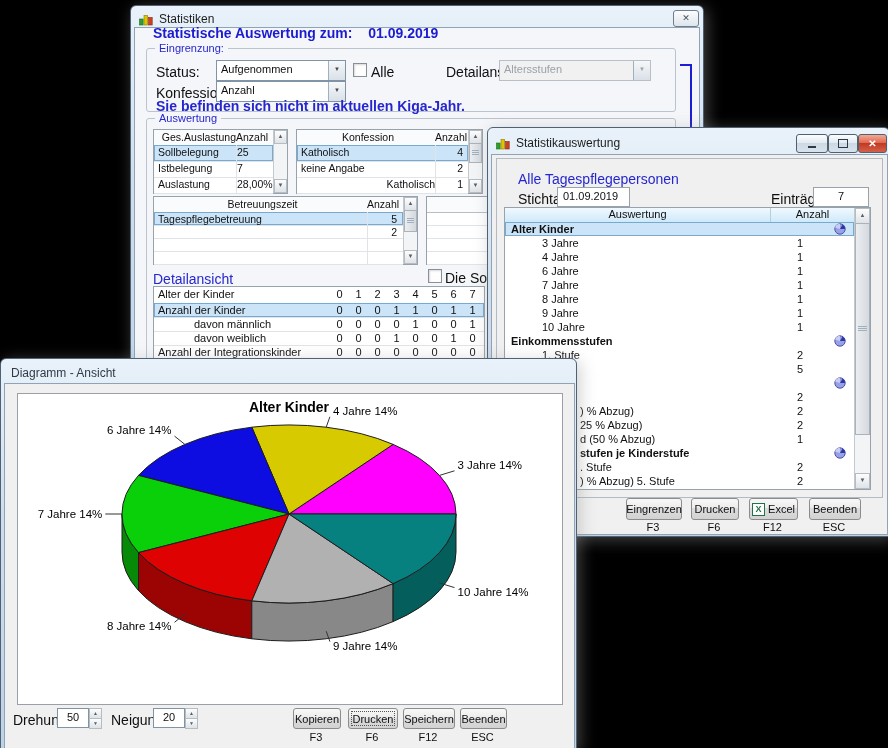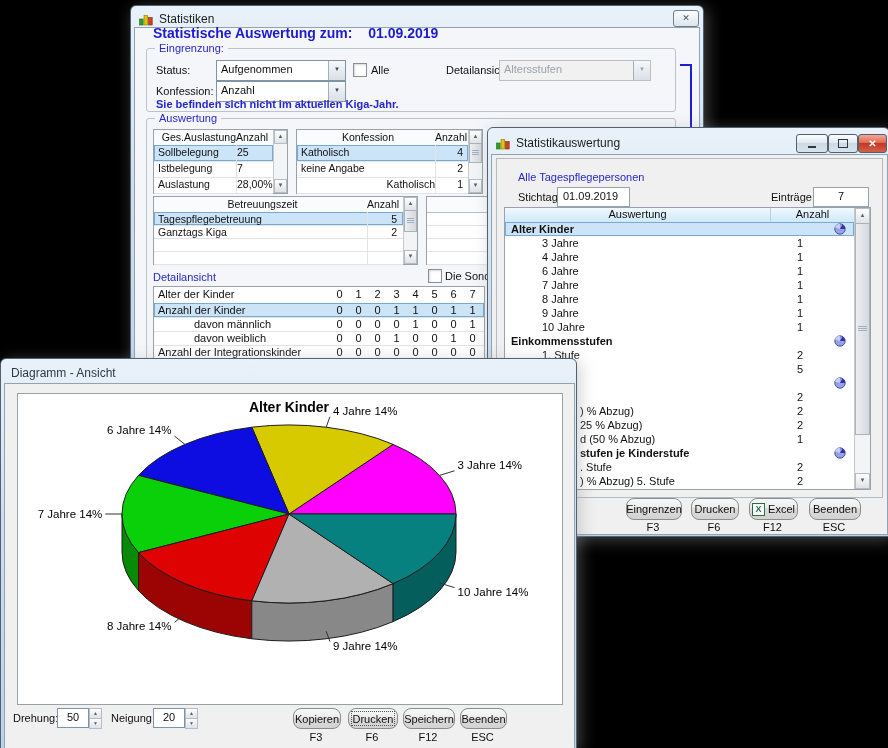--- a/index.html
+++ b/index.html
@@ -5,37 +5,37 @@
   html,body{margin:0;padding:0}
   body{width:888px;height:748px;background:#000;position:relative;overflow:hidden;
        font-family:"Liberation Sans",sans-serif;color:#101010}
   .a{position:absolute}
   .window{position:absolute;border:1px solid #4e6175;border-radius:6px 6px 0 0;overflow:hidden;
           background:linear-gradient(180deg,#e9f2fa,#cfdeee 40%,#bed2e6);
           box-shadow:3px 3px 16px rgba(150,150,150,.45)}
   .titlebar{position:absolute;left:0;top:0;right:0;height:22px;display:flex;align-items:center;gap:6px;
             padding:2px 8px 0 8px;font-size:12px;color:#1c1c1c}
   .winbody{position:absolute;background:#f0f0f0;border:1px solid #8fa3b5}
-  .lbl{position:absolute;font-size:11px;white-space:nowrap}
+  .lbl{position:absolute;font-size:14px;white-space:nowrap}
   .blue{color:#2626cf}
   .bold{font-weight:bold}
   .hd1{position:absolute;font-size:14px;font-weight:bold;color:#1b1bd0;white-space:nowrap}
   .grpbox{position:absolute;border:1px solid #b9c4cd;border-radius:3px}
   .leg{position:absolute;top:-7px;left:8px;padding:0 4px;font-size:11px;background:#f4f6f9}
   .combo{position:absolute;background:#fff;border:1px solid #7f94a7;font-size:11px}
   .combo .v{position:absolute;left:4px;top:2px;right:18px;white-space:nowrap;overflow:hidden}
   .combo .b{position:absolute;right:0;top:0;bottom:0;width:16px;text-align:center;
             background:linear-gradient(#f6f8fa,#d9e0e7);border-left:1px solid #9fb0c0;
             color:#3e4a55;font-size:6px;line-height:17px}
   .combo.dis{background:#f1f1f1;border-color:#b9bfc6}
   .combo.dis .v{color:#9aa2aa}
   .cb{position:absolute;width:12px;height:12px;background:#fefefe;border:1px solid #898f94;
       box-shadow:inset 1px 1px 2px rgba(0,0,0,.15)}
   .btn{position:absolute;background:linear-gradient(#f8f8f8,#ececec 45%,#dddddd 46%,#d2d2d2);
-       border:1px solid #8c8c8c;border-radius:8px;font-size:11px;color:#101010;
+       border:1px solid #8c8c8c;border-radius:3px;font-size:11px;color:#101010;
        display:flex;align-items:center;justify-content:center;gap:3px;white-space:nowrap}
   .btn.focus::after{content:"";position:absolute;left:2px;right:2px;top:2px;bottom:2px;border:1px dotted #555}
   .key{position:absolute;font-size:11px;color:#101010;text-align:center}
   .minitable{position:absolute;background:#fff;border:1px solid #98a2ac;font-size:10.5px}
   .mrow{position:absolute;left:0}
   .cell{position:absolute;top:0;bottom:0;white-space:nowrap;overflow:visible;padding-top:1px}
   .sel{background:#cbe4f8;box-shadow:inset 0 0 0 1px #7aa9d0}
   .scrollcol{position:absolute;top:0;bottom:0;right:0;width:13px;border-left:1px solid #c3c9cf;background:#f3f4f5}
   .sbtn{position:absolute;left:0;right:0;height:12px;background:linear-gradient(#fdfdfd,#dfe3e7);
         border:1px solid #b5bcc2;color:#586066;font-size:6px;line-height:11px;text-align:center}
@@ -157,21 +157,20 @@
     <div class="minitable" style="left: 22px; top: 190px; width: 263px; height: 67px;">
       <div class="mrow" style="top: 0px; height: 15px; width: 249px; background: rgb(250, 251, 252); border-bottom: 1px solid rgb(182, 190, 198);">
         <div class="cell" style="left: 4px; width: 209px; text-align: center;">Betreuungszeit</div>
         <div class="cell" style="left: 213px; width: 29px; text-align: right;">Anzahl</div>
       </div>
       <div class="mrow sel" style="top: 15px; height: 13px; width: 249px; border-bottom: 1px solid rgb(224, 228, 232);">
         <div class="cell" style="left: 4px; width: 209px; text-align: left;">Tagespflegebetreuung</div>
         <div class="cell" style="left: 213px; width: 29px; text-align: right; border-left: 1px solid rgb(224, 228, 232);">5</div>
       </div>
       <div class="mrow" style="top: 28px; height: 13px; width: 249px; border-bottom: 1px solid rgb(224, 228, 232);">
-        <div class="cell" style="left: 4px; width: 209px; text-align: left;">Ganztags Kiga</div>
         <div class="cell" style="left: 213px; width: 29px; text-align: right; border-left: 1px solid rgb(224, 228, 232);">2</div>
       </div>
       <div class="mrow" style="top: 41px; height: 13px; width: 249px; border-bottom: 1px solid rgb(224, 228, 232);">
         <div class="cell" style="left: 4px; width: 209px; text-align: left;"></div>
         <div class="cell" style="left: 213px; width: 29px; text-align: right; border-left: 1px solid rgb(224, 228, 232);"></div>
       </div>
       <div class="mrow" style="top: 54px; height: 13px; width: 249px; border-bottom: 1px solid rgb(224, 228, 232);">
         <div class="cell" style="left: 4px; width: 209px; text-align: left;"></div>
         <div class="cell" style="left: 213px; width: 29px; text-align: right; border-left: 1px solid rgb(224, 228, 232);"></div>
       </div>

